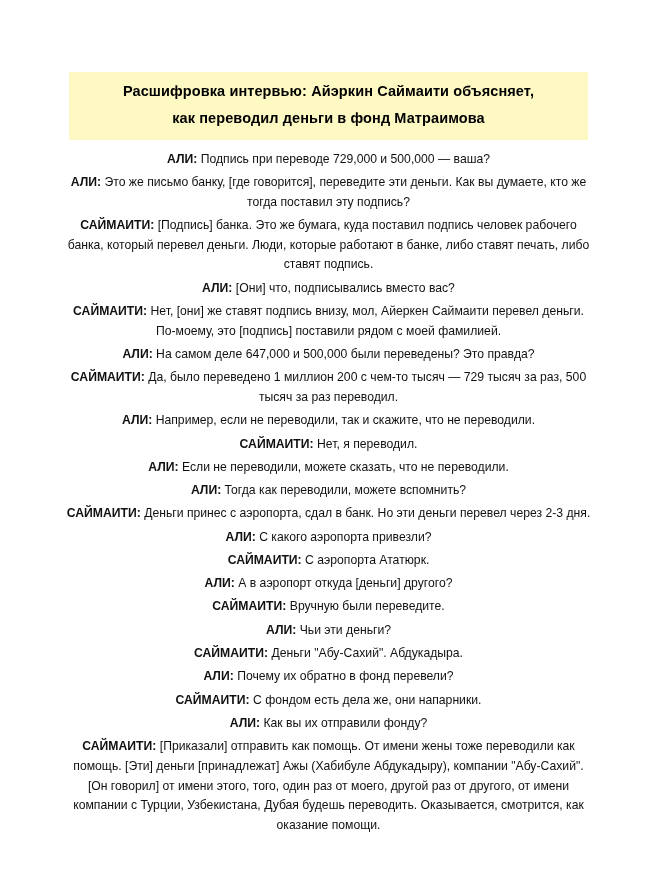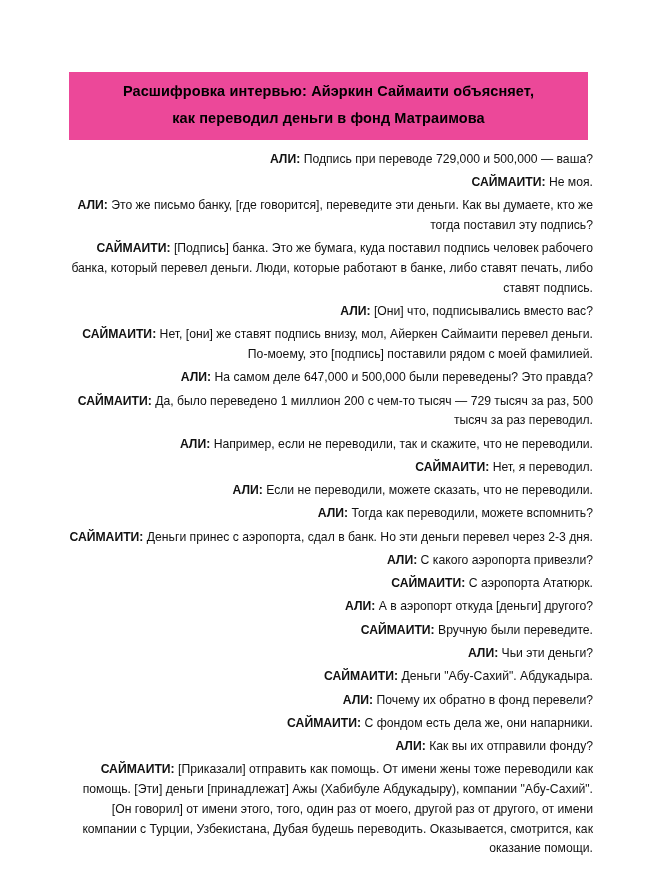--- a/index.html
+++ b/index.html
@@ -15,42 +15,42 @@
   }
   .page {
     width: 657px;
     min-height: 893px;
     box-sizing: border-box;
     padding: 72px 64px 24px 64px;
     background: #ffffff;
     position: relative;
   }
   .doc-title {
-    background: #ec4899;
+    background: #fef9c3;
     text-align: center;
     font-size: 14.5px;
     font-weight: bold;
     line-height: 1.85;
     color: #000000;
     padding: 6px 10px 8px 10px;
     margin: 0 5px 10px 5px;
     letter-spacing: 0.1px;
   }
   .doc-title .line {
     display: block;
   }
   .transcript {
     margin: 0;
     padding: 0;
   }
   .turn {
     font-size: 12.2px;
     line-height: 1.62;
     margin: 0 0 3.5px 0;
-    text-align: right;
+    text-align: center;
     color: #111111;
   }
   .turn .speaker {
     font-weight: bold;
   }
   .turn .utterance {
     font-weight: normal;
   }
 </style>
 </head>
@@ -63,24 +63,20 @@
     <span class="line">как переводил деньги в фонд Матраимова</span>
   </div>
 
   <div class="transcript">
 
     <p class="turn">
       <span class="speaker">АЛИ:</span>
       <span class="utterance">Подпись при переводе 729,000 и 500,000 — ваша?</span>
     </p>
 
-    <p class="turn">
-      <span class="speaker">САЙМАИТИ:</span>
-      <span class="utterance">Не моя.</span>
-    </p>
 
     <p class="turn">
       <span class="speaker">АЛИ:</span>
       <span class="utterance">Это же письмо банку, [где говорится], переведите эти деньги. Как вы думаете, кто же тогда поставил эту подпись?</span>
     </p>
 
     <p class="turn">
       <span class="speaker">САЙМАИТИ:</span>
       <span class="utterance">[Подпись] банка. Это же бумага, куда поставил подпись человек рабочего банка, который перевел деньги. Люди, которые работают в банке, либо ставят печать, либо ставят подпись.</span>
     </p>

